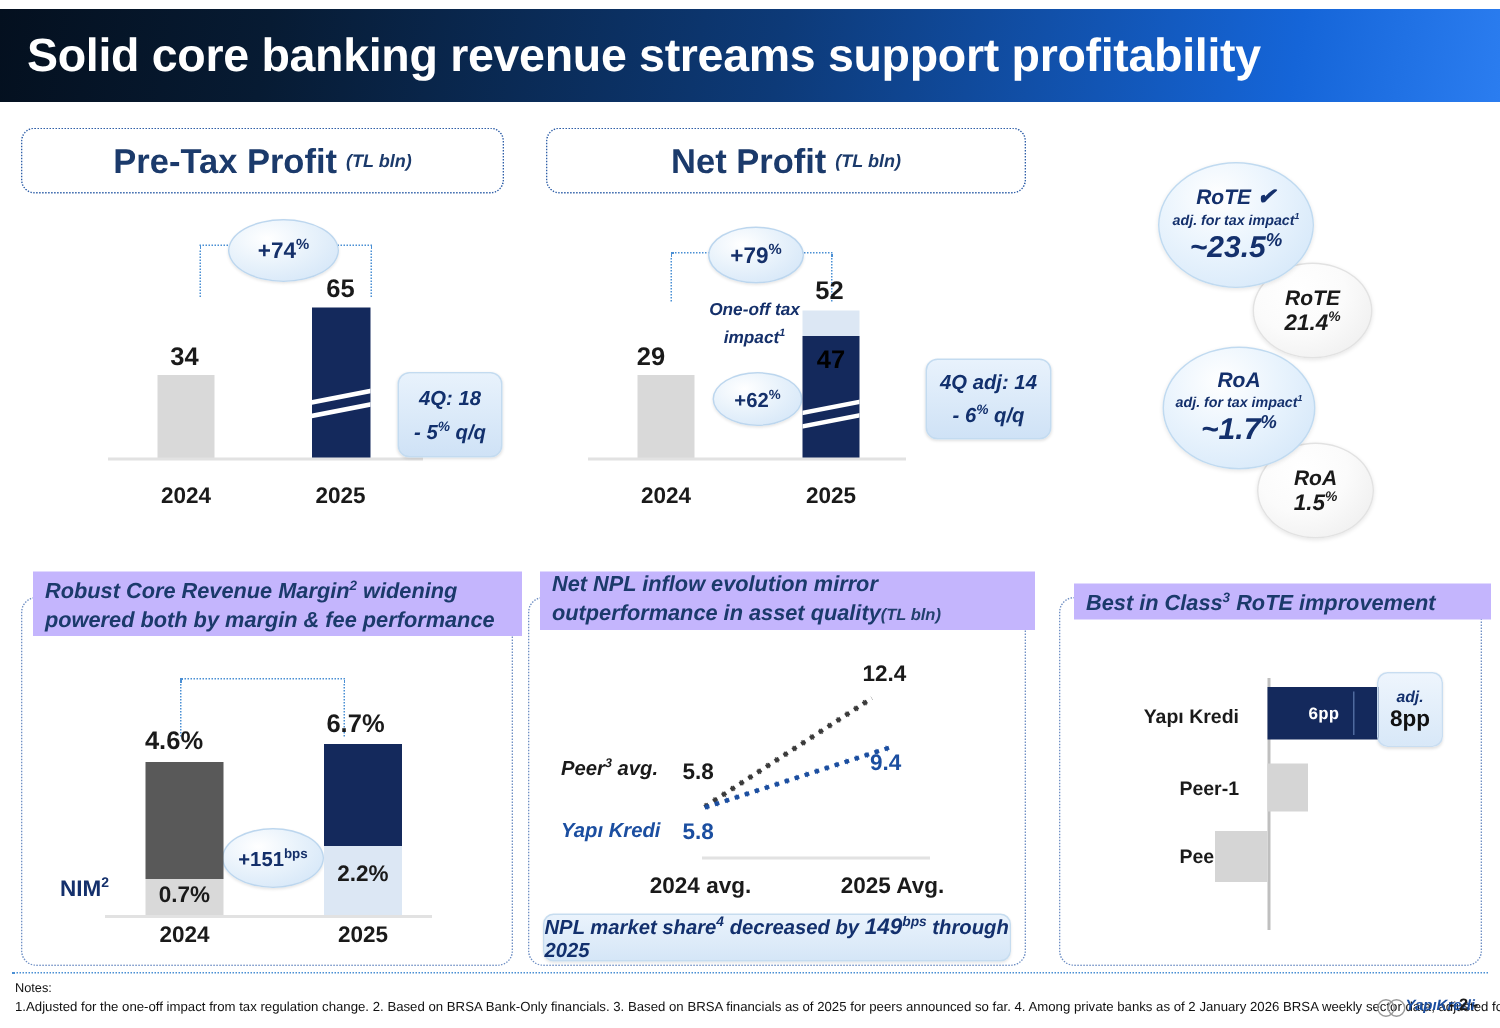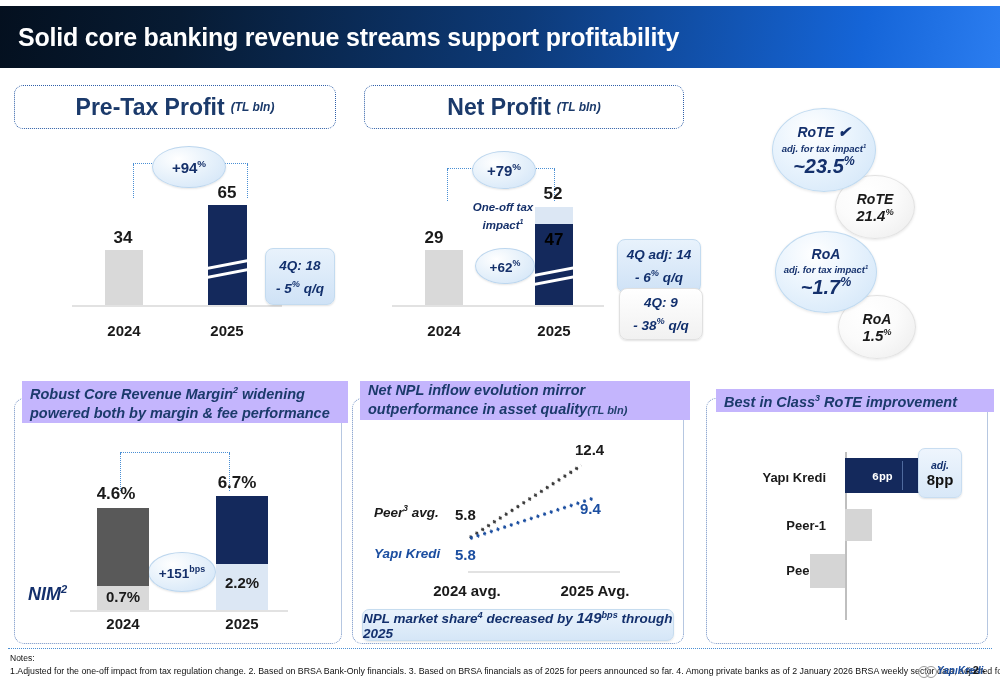--- a/index.html
+++ b/index.html
@@ -13,21 +13,21 @@
   }
   .slide{position:relative;width:1000px;height:685px;}
 
   
   .header{
     position:absolute;left:0;top:6px;width:1000px;height:62px;
     background:linear-gradient(100deg,#04101f 0%,#071b33 18%,#0d3a78 52%,#1565d8 86%,#2b7df0 100%);
     display:flex;align-items:center;
   }
   .header-title{
-    color:#ffffff;font-size:25px;font-weight:bold;letter-spacing:-0.2px;
+    color:#ffffff;font-size:31px;font-weight:bold;letter-spacing:-0.2px;
     margin-left:18px;white-space:nowrap;
   }
 
   
   .chip-title{
     position:absolute;border:1px dotted #2f5fa8;border-radius:9px;
     background:#fff;display:flex;align-items:center;justify-content:center;
     color:#1b3a6b;
   }
   .chip-title .main{font-size:23px;font-weight:bold;}
@@ -152,42 +152,42 @@
   .foot-rule{position:absolute;left:8px;top:648px;width:984px;border-top:1px dotted #4a8fd4;}
   .notes-h{position:absolute;left:10px;top:653px;font-size:8.5px;color:#111;}
   .notes{position:absolute;left:10px;top:666px;font-size:8.8px;color:#111;white-space:nowrap;}
   .logo{position:absolute;left:918px;top:665px;display:flex;align-items:center;}
   .logo-rings{position:relative;width:17px;height:10px;margin-right:2px;}
   .logo-rings span{position:absolute;top:0;width:10px;height:10px;border:1.6px solid #9a9a9a;border-radius:50%;}
   .logo-rings span:nth-child(2){left:7px;}
   .logo-txt{font-size:10px;font-weight:bold;color:#1b4ea0;font-style:italic;}
   .pageno{position:absolute;left:966px;top:664px;font-size:11px;font-weight:bold;color:#1a1a1a;}
 
-  .nim-lbl{position:absolute;font-size:18px;font-style:italic;font-weight:bold;color:#14306c;}
+  .nim-lbl{position:absolute;font-size:15px;font-weight:bold;color:#14306c;margin-left:12px;}
 </style>
 </head>
 <body>
 
 <div class="slide">
 
   <div class="header">
     <div class="header-title">Solid core banking revenue streams support profitability</div>
   </div>
 
   <div class="chip-title" style="left:14px;top:85px;width:320px;height:42px;">
     <span class="main">Pre-Tax Profit</span>
     <span class="sub">(TL bln)</span>
   </div>
 
   <div class="bracket" style="left:133px;top:163px;width:115px;height:34px;">
     <i style="left:0;"></i>
       <i style="right:0;"></i>
   </div>
   <div class="ellipse" style="left:152px;top:146px;width:72px;height:40px;">
-    <span class="t"><span>+94</span><sup>%</sup></span>
+    <span class="t"><span>+74</span><sup>%</sup></span>
   </div>
 
   <div class="val" style="left:86px;top:228px;width:74px;">34</div>
   <div class="bar grey" style="left:105px;top:250px;width:38px;height:56px;"></div>
 
   <div class="val" style="left:190px;top:183px;width:74px;">65</div>
   <div class="bar navy" style="left:208px;top:205px;width:39px;height:101px;">
     <span class="bar-break">
       <i style="top:58px;"></i>
         <i style="top:67px;"></i>
@@ -238,24 +238,20 @@
   </div>
   <div class="val white" style="left:535px;top:230px;width:38px;">47</div>
 
   <div class="baseline" style="left:392px;top:305px;width:212px;"></div>
   <div class="axlabel" style="left:406px;top:322px;width:76px;">2024</div>
   <div class="axlabel" style="left:516px;top:322px;width:76px;">2025</div>
 
   <div class="callout blue" style="left:617px;top:239px;width:82px;height:52px;">
     <span>4Q adj: 14</span>
     <span><span>- 6</span><sup>%</sup><span> q/q</span></span>
-  </div>
-  <div class="callout white" style="left:619px;top:288px;width:82px;height:50px;color:#12306d;">
-    <span>4Q: 9</span>
-    <span><span>- 38</span><sup>%</sup><span> q/q</span></span>
   </div>
 
   <div class="circ grey" style="left:835px;top:175px;width:78px;height:62px;">
     <span class="lbl">RoTE</span>
     <span class="mid"><span>21.4</span><sup>%</sup></span>
   </div>
   <div class="circ blue" style="left:772px;top:108px;width:102px;height:82px;">
     <span class="lbl"><span>RoTE</span><span class="check">✔</span></span>
     <span class="note"><span>adj. for tax impact</span><sup>1</sup></span>
     <span class="big"><span>~23.5</span><sup>%</sup></span>

